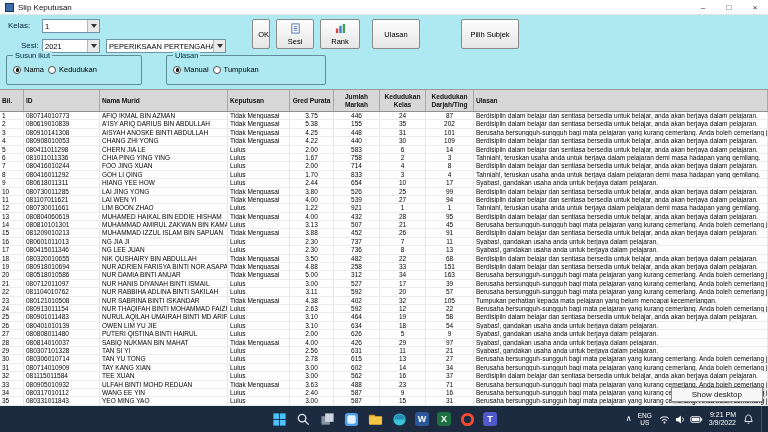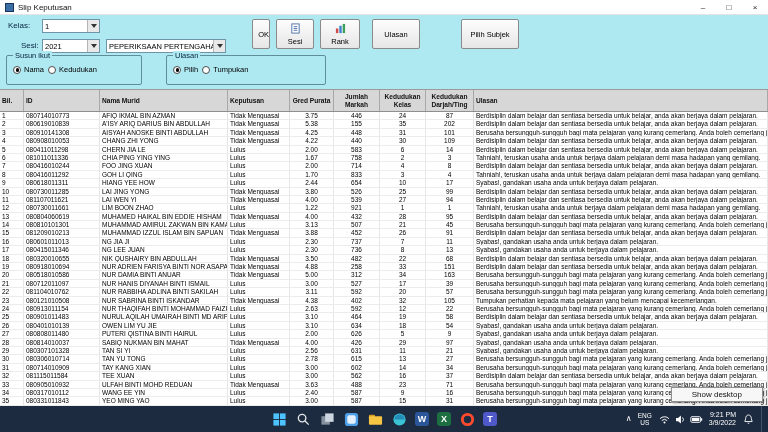--- a/index.html
+++ b/index.html
@@ -133,21 +133,21 @@
             <span class="radio"></span>
             <span>Kedudukan</span>
           </span>
         </div>
     </div>
     <div class="groupbox" style="left:166px;width:160px;">
       <span class="gb-label">Ulasan</span>
       <div class="gb-opts">
           <span class="radio-item">
             <span class="radio checked"></span>
-            <span>Pilih</span>
+            <span>Manual</span>
           </span>
           <span class="radio-item">
             <span class="radio"></span>
             <span>Tumpukan</span>
           </span>
         </div>
     </div>
   </div>
 
   <div class="thead">

